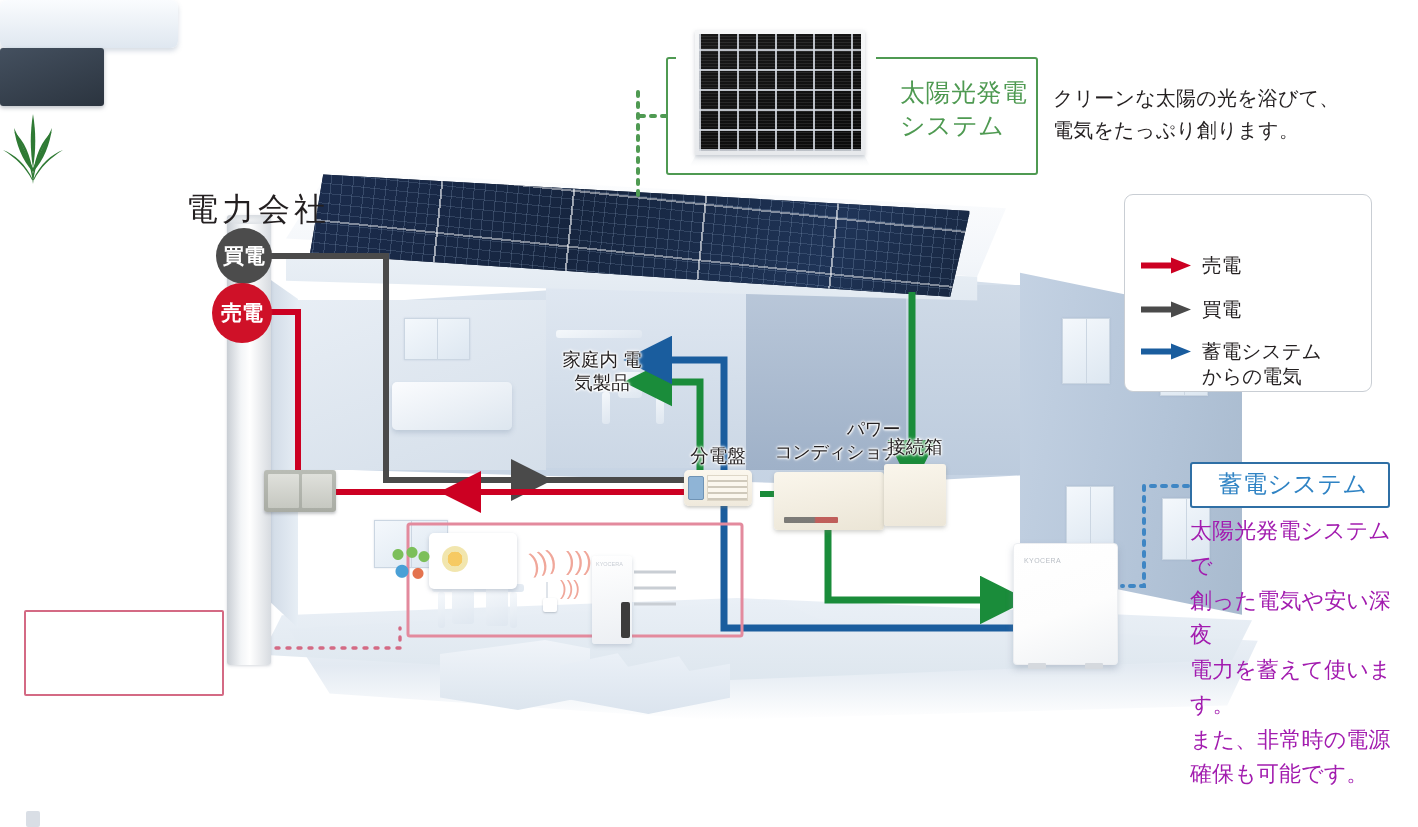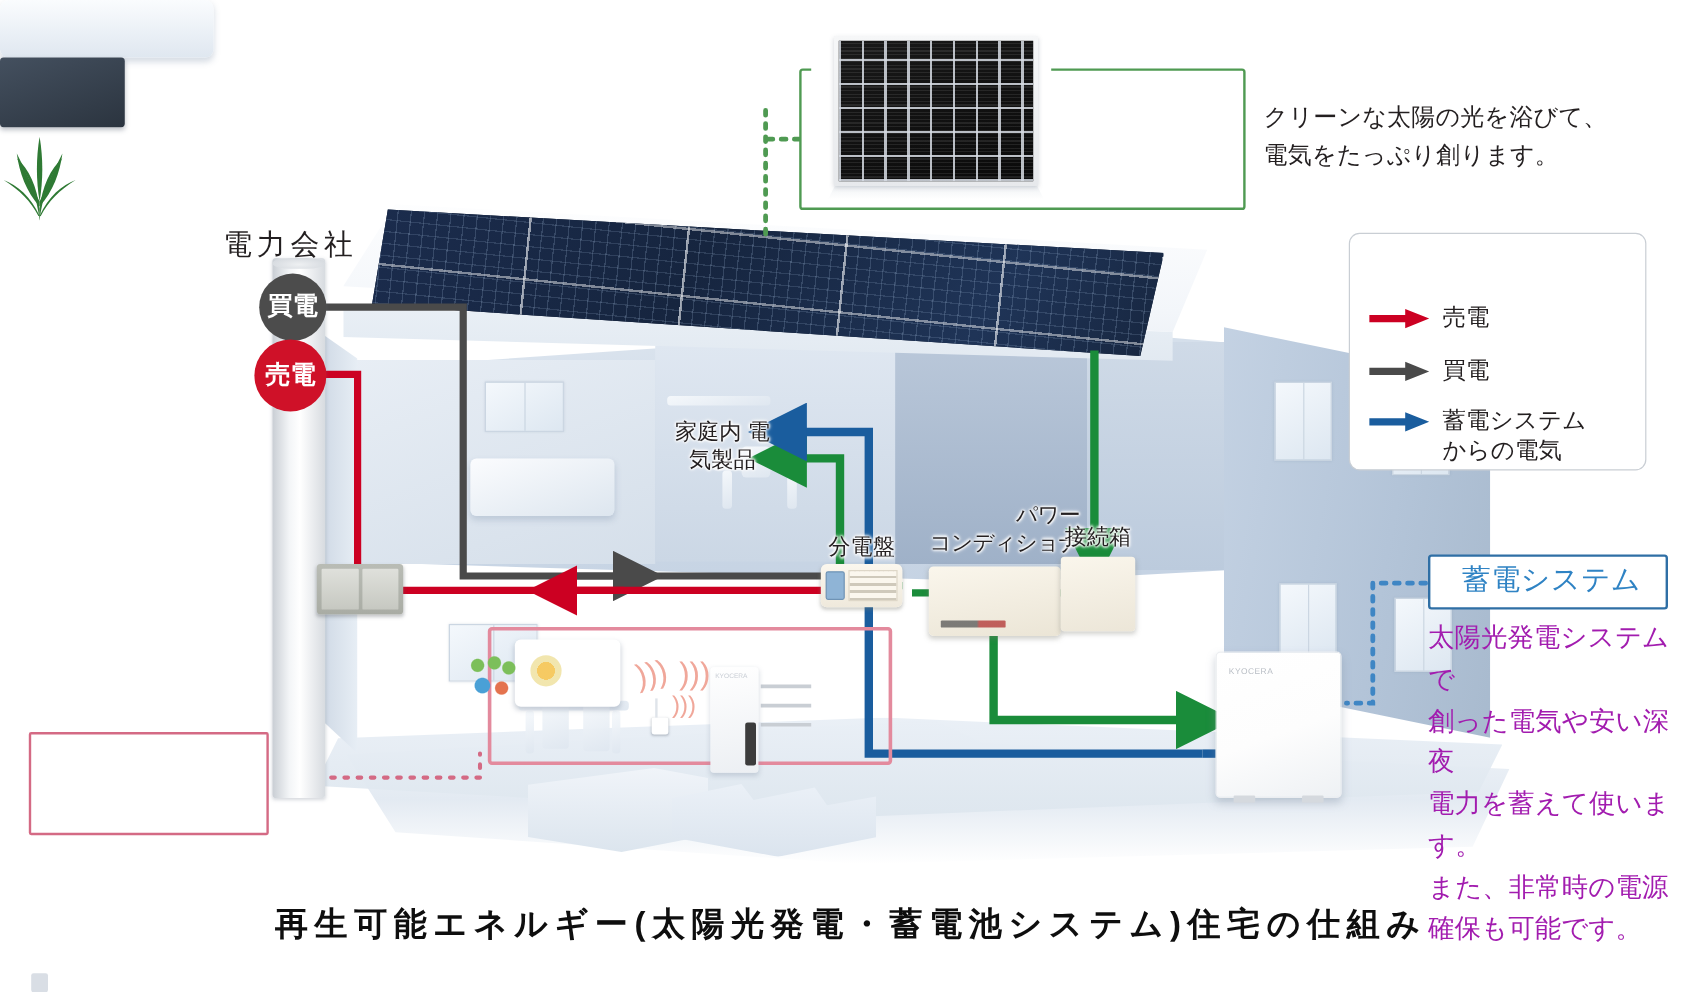--- a/index.html
+++ b/index.html
@@ -147,21 +147,21 @@
   
   .pole{position:absolute;left:227px;top:215px;width:44px;height:450px;
     background:linear-gradient(90deg,#c9ced4 0%,#f3f5f7 32%,#ffffff 52%,#d7dbe0 100%);
     border-radius:3px;box-shadow:0 1px 3px rgba(120,130,145,.3);}
   .pole:after{content:"";position:absolute;left:0;top:0;width:44px;height:9px;
     background:radial-gradient(ellipse at 50% 60%,#eef0f2,#cfd4da);border-radius:50%/70%;}
   .badge{position:absolute;border-radius:50%;display:flex;align-items:center;justify-content:center;
     color:#fff;font-size:21px;line-height:1.02;text-align:center;letter-spacing:0;font-weight:700;}
   .badge-buy{left:216px;top:228px;width:56px;height:56px;background:#4c4c4c;}
   .badge-sell{left:212px;top:283px;width:60px;height:60px;background:#cf1128;}
-  .utility-label{position:absolute;left:186px;top:188px;font-size:24px;letter-spacing:4px;color:#231f20;}
+  .utility-label{position:absolute;left:186px;top:188px;font-size:32px;letter-spacing:4px;color:#231f20;}
 
   
   .device{position:absolute;box-sizing:border-box;}
   .meter{left:264px;top:470px;width:72px;height:42px;
     background:linear-gradient(180deg,#b9bcb5,#a9aca4);border-radius:3px;
     box-shadow:0 2px 3px rgba(90,95,100,.35);display:flex;gap:3px;padding:4px;}
   .meter i{flex:1;background:linear-gradient(180deg,#dfe0db,#c6c8c1);border-radius:1px;display:block;}
   .meter-label{position:absolute;left:250px;top:424px;width:110px;text-align:center;
     font-size:18.5px;line-height:1.26;color:#231f20;text-shadow:
       1px 0 2px #fff,-1px 0 2px #fff,0 1px 2px #fff,0 -1px 2px #fff,0 0 4px #fff;}
@@ -393,20 +393,22 @@
   <div class="abs" style="left:556px;top:348px;width:92px;text-align:center;font-size:18.5px;line-height:1.26;
        text-shadow:1px 0 2px #fff,-1px 0 2px #fff,0 1px 2px #fff,0 -1px 2px #fff,0 0 4px #fff;">家庭内
 電気製品</div>
 
   <div class="callout box-solar"></div>
   <div class="solar-mask"></div>
   <div class="panel-stand"></div>
   <div class="panel-card">
     <div class="panel-face"></div>
   </div>
+  <div class="solar-label" style="white-space:pre-line">太陽光発電
+システム</div>
   <div class="solar-desc" style="white-space:pre-line">クリーンな太陽の光を浴びて、
 電気をたっぷり創ります。</div>
 
   <div class="legend">
     <div class="legend-row" style="top:58px">
       <svg class="arrow" viewBox="0 0 50 17">
         <path d="M0 5.5 H30 V0.5 L50 8.5 L30 16.5 V11.5 H0 Z" fill="#cc0022"></path>
       </svg>
       <span class="legend-text">売電</span>
     </div>
@@ -428,15 +430,14 @@
   <div class="callout box-batt"></div>
   <div class="batt-label">蓄電システム</div>
   <div class="batt-desc" style="white-space:pre-line">太陽光発電システムで
 創った電気や安い深夜
 電力を蓄えて使います。
 また、非常時の電源
 確保も可能です。</div>
 
   <div class="callout box-hems"></div>
 
-  <div class="maintitle">再生可能エネルギー(太陽光発電・蓄電池システム)住宅の仕組み</div>
 
 </div>
 
 </body></html>

